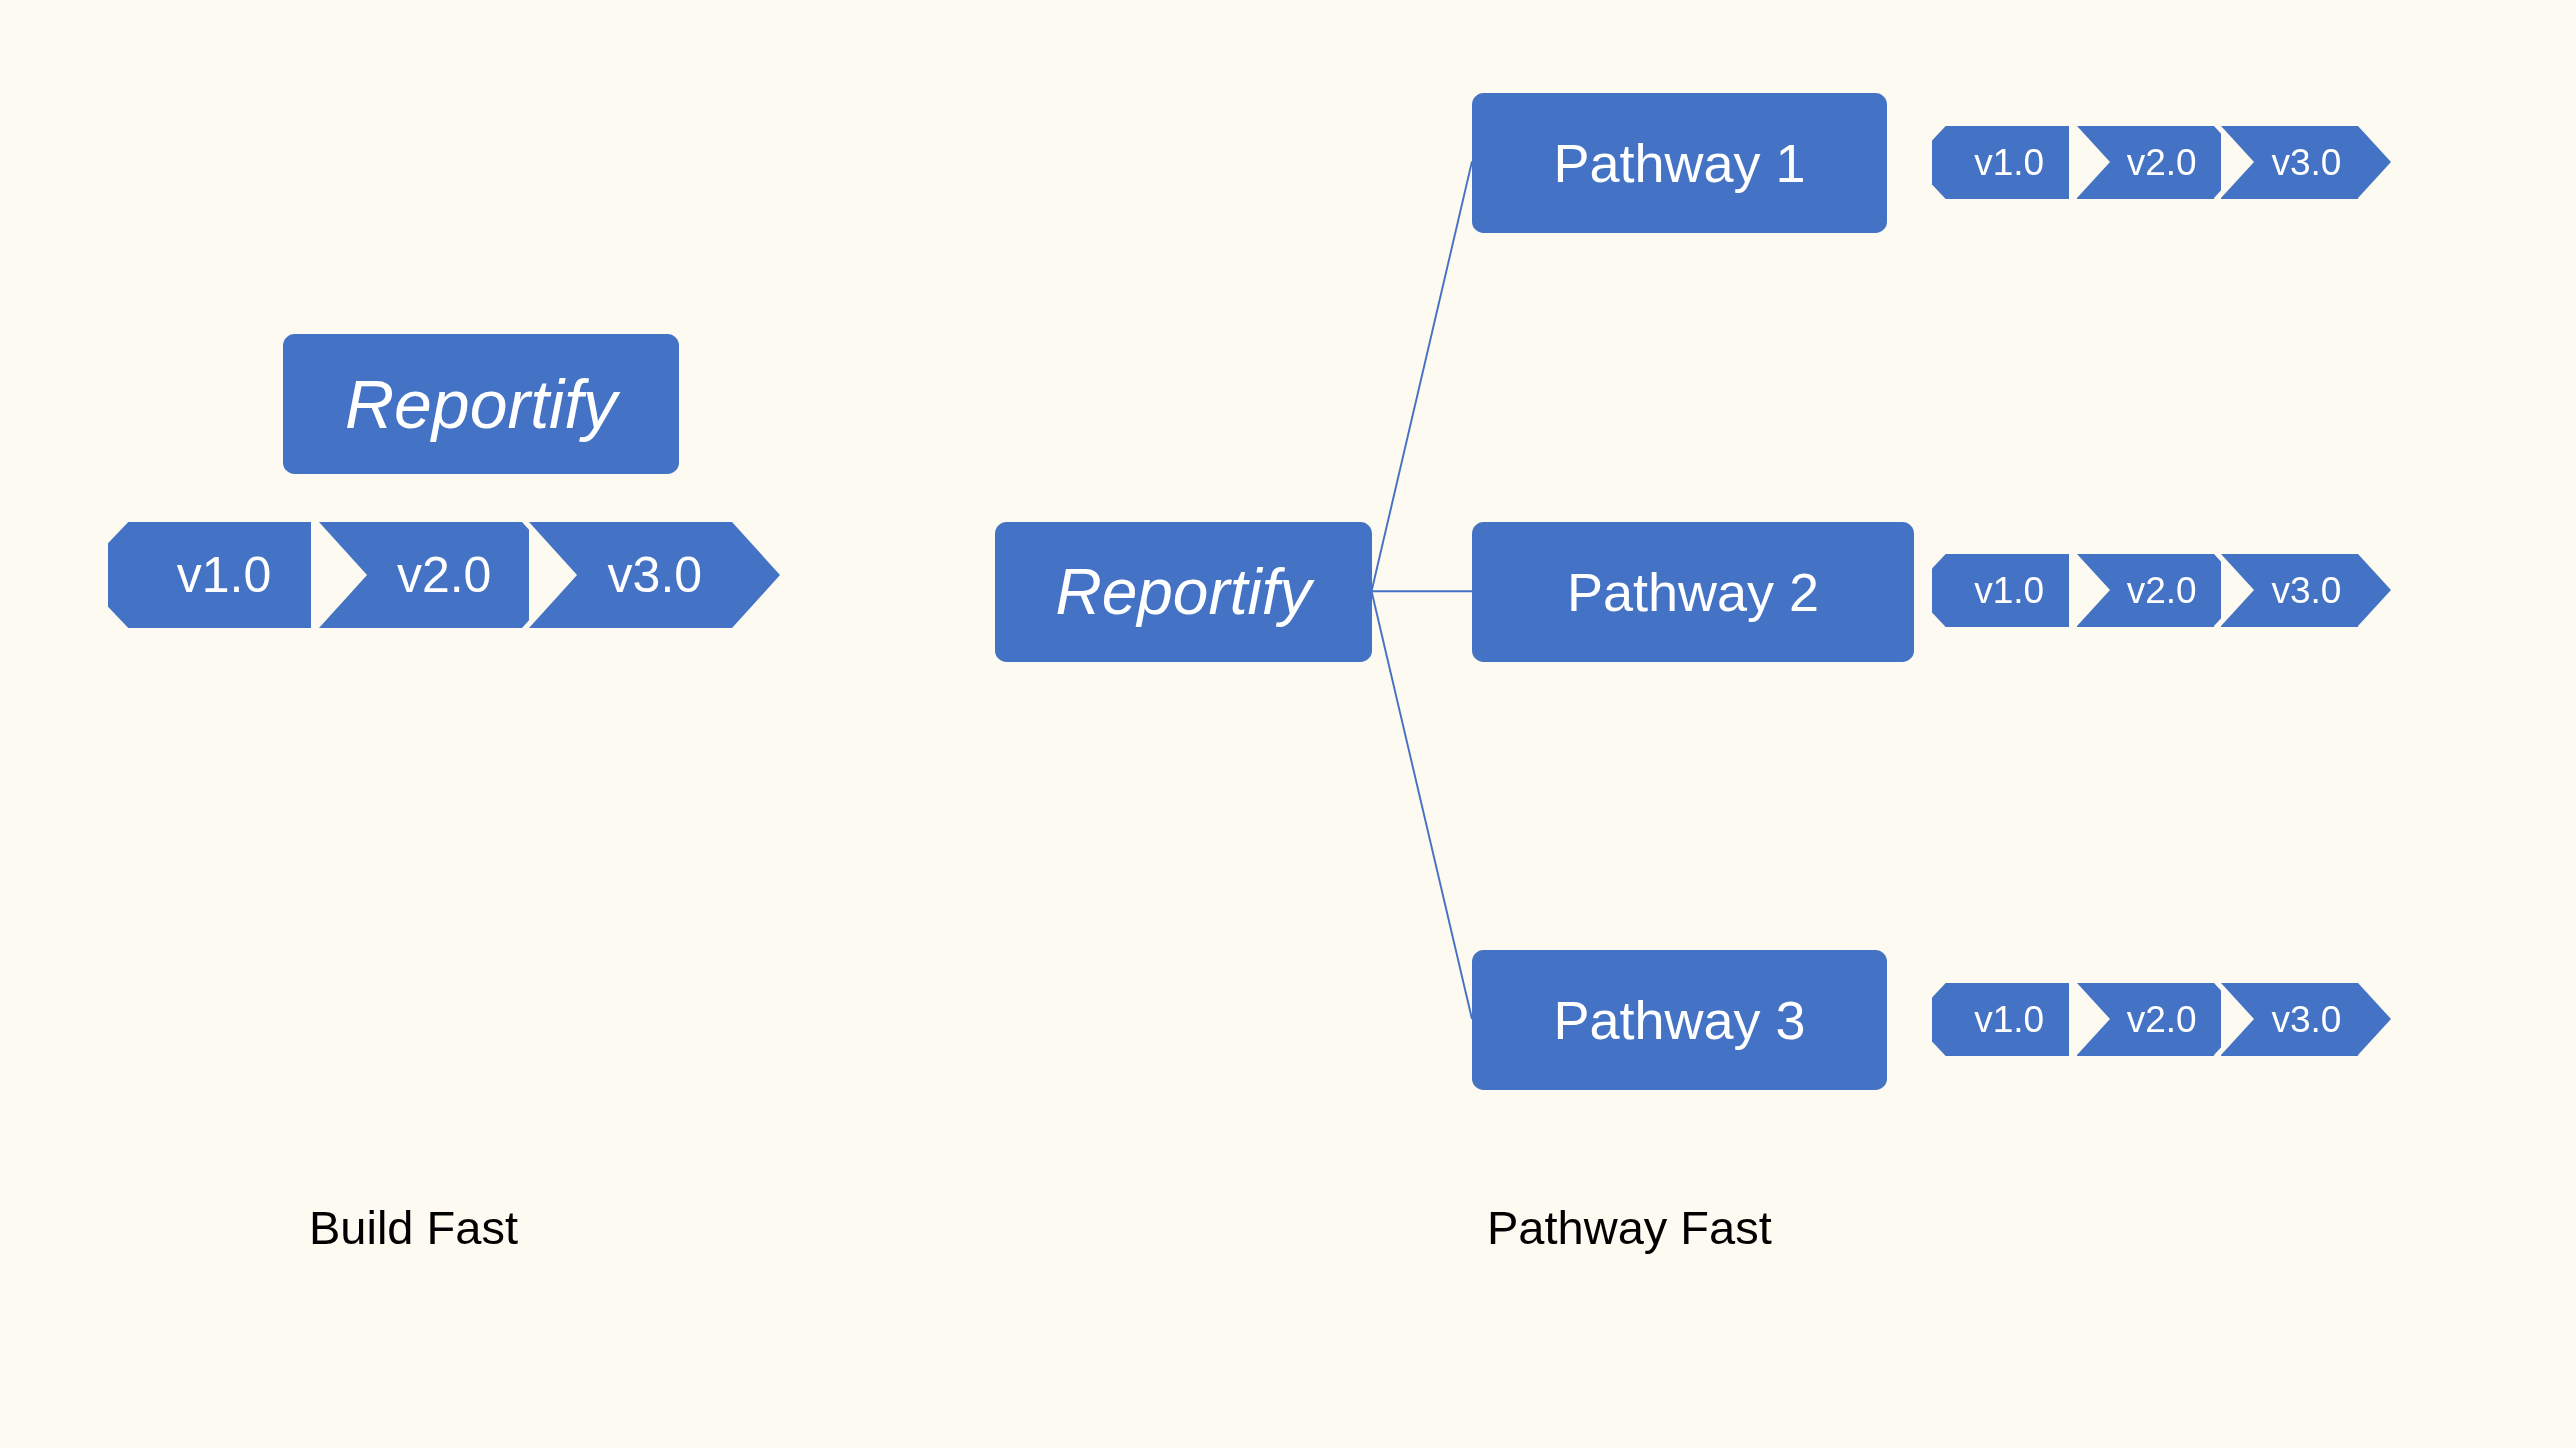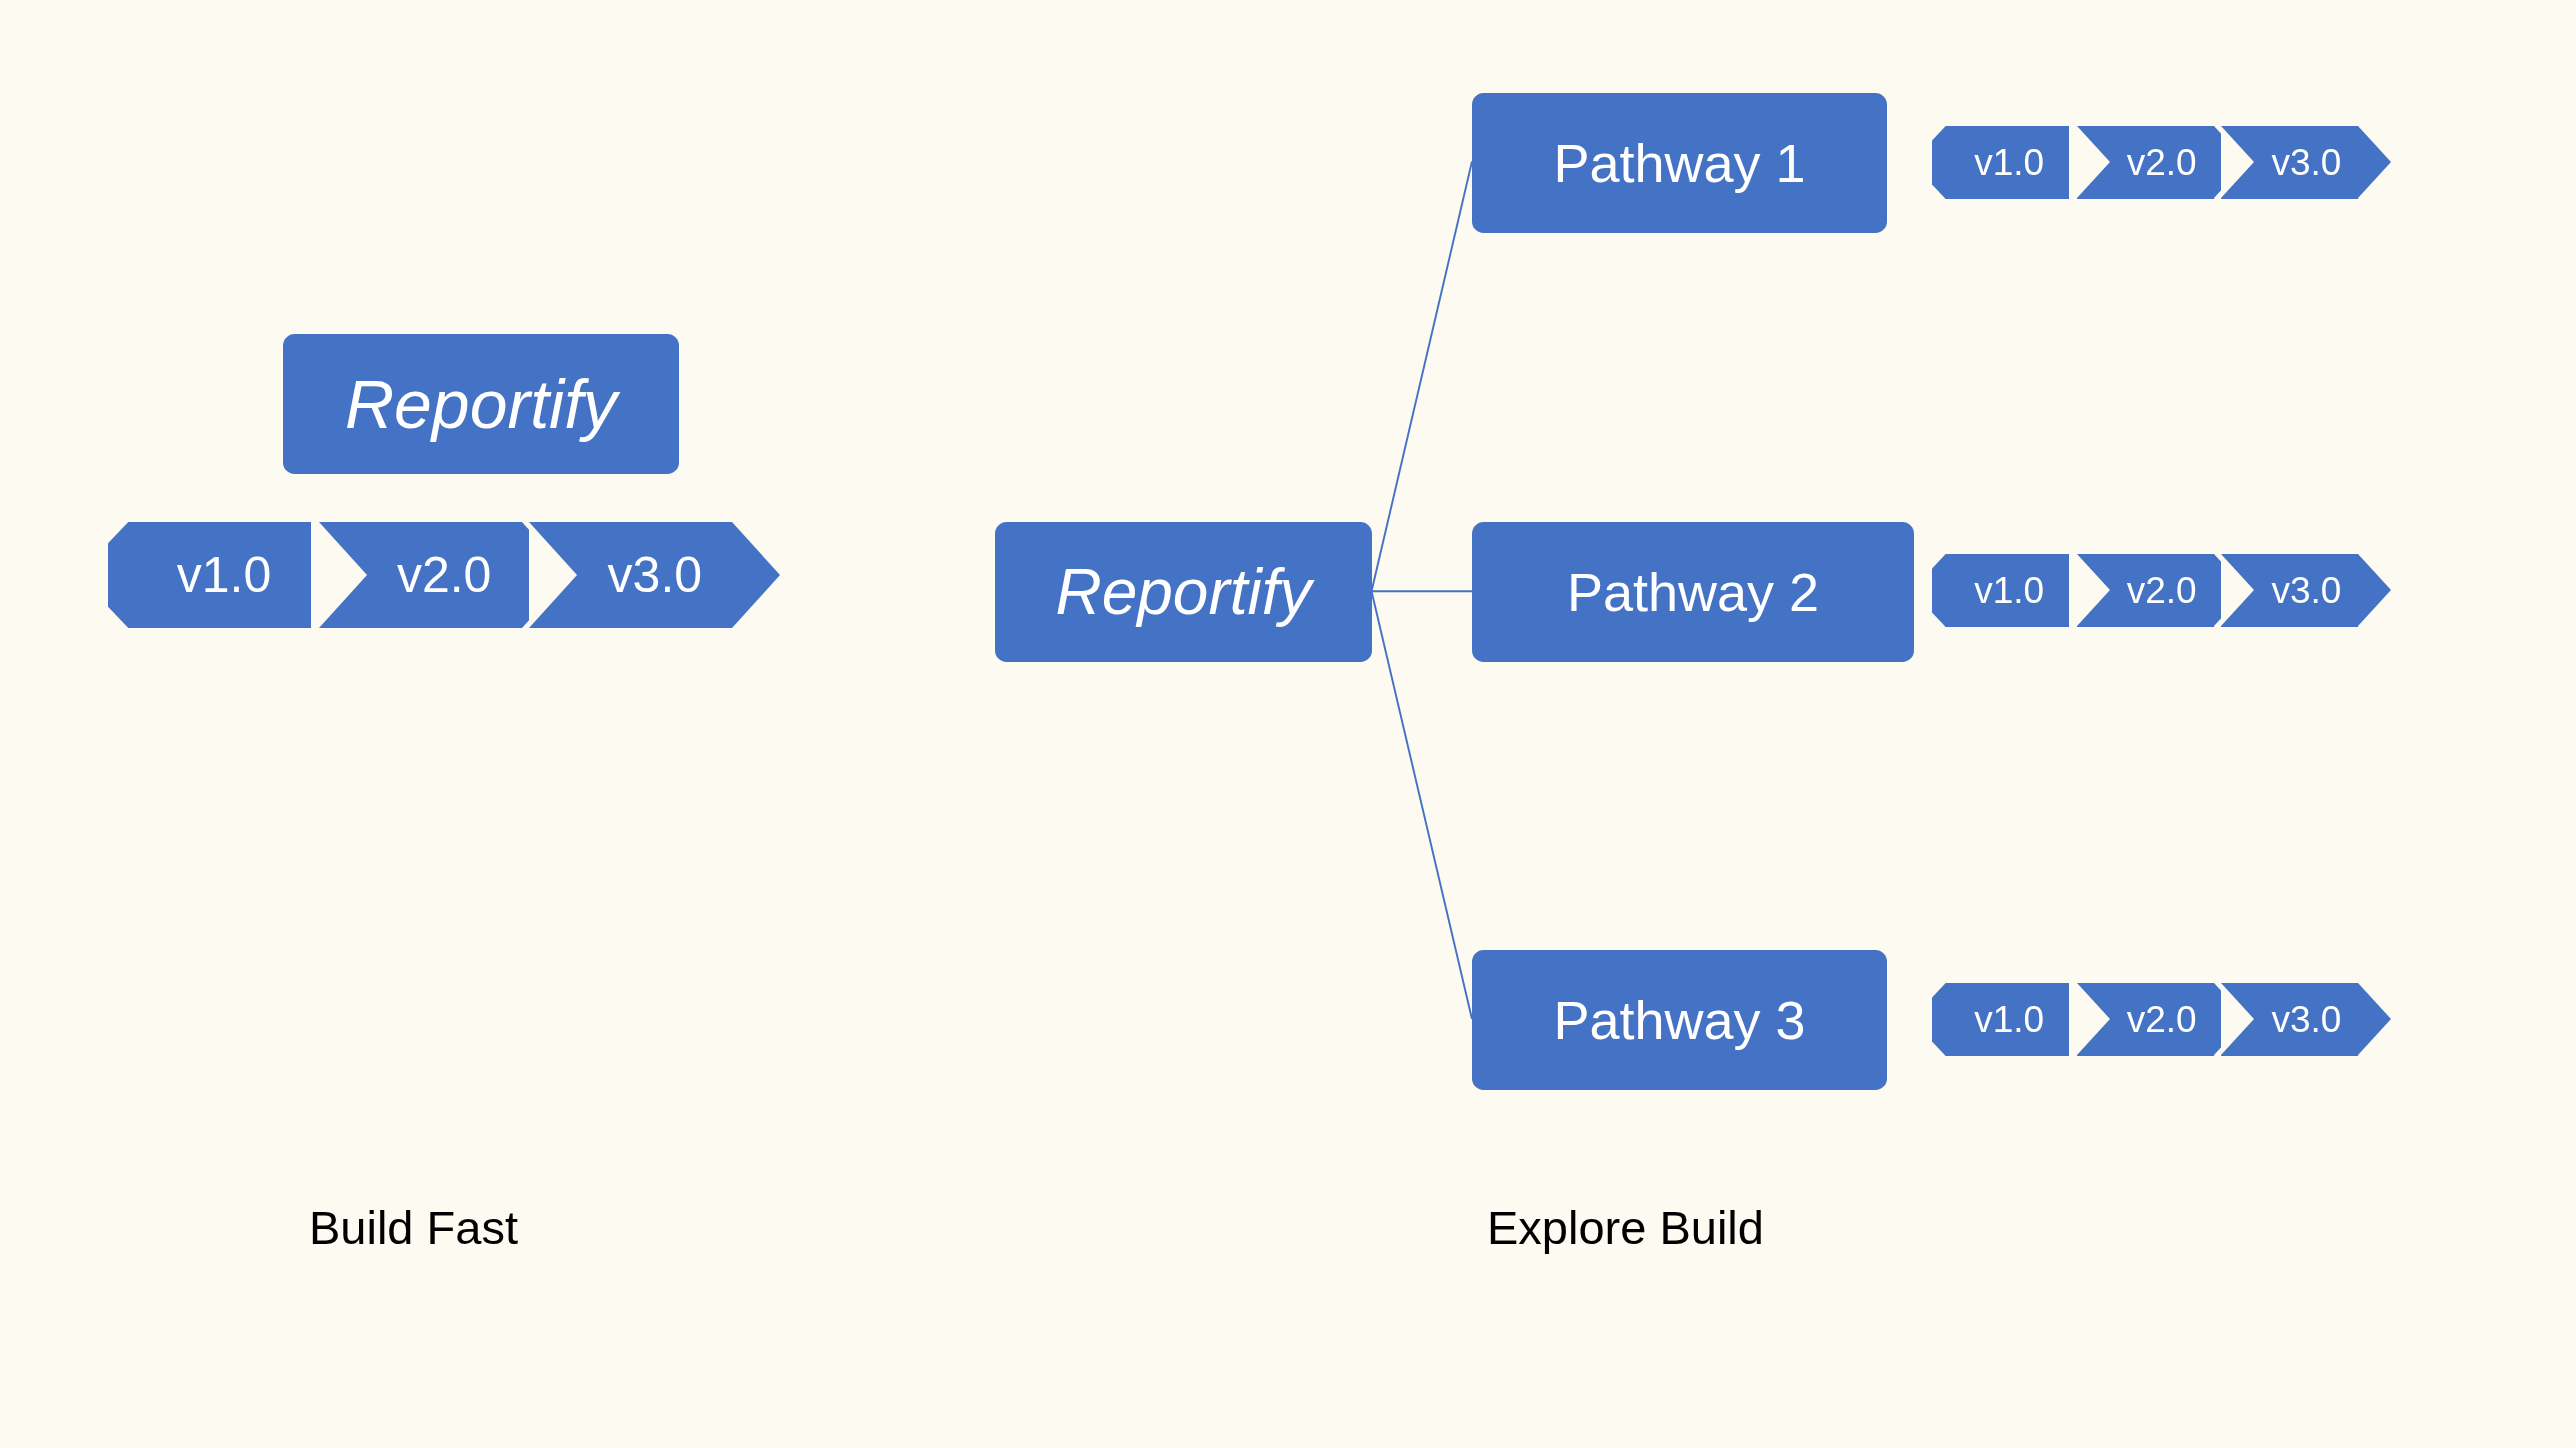--- a/index.html
+++ b/index.html
@@ -149,14 +149,14 @@
       <span>v1.0</span>
     </div>
   <div class="chevron chev-small">
       <span>v2.0</span>
     </div>
   <div class="chevron chev-small">
       <span>v3.0</span>
     </div>
 </div>
 
-<div class="caption" style="left:1487px; top:1200px;">Explore Build</div>
+<div class="caption" style="left:1487px; top:1200px;">Pathway Fast</div>
 
 
 </body></html>

